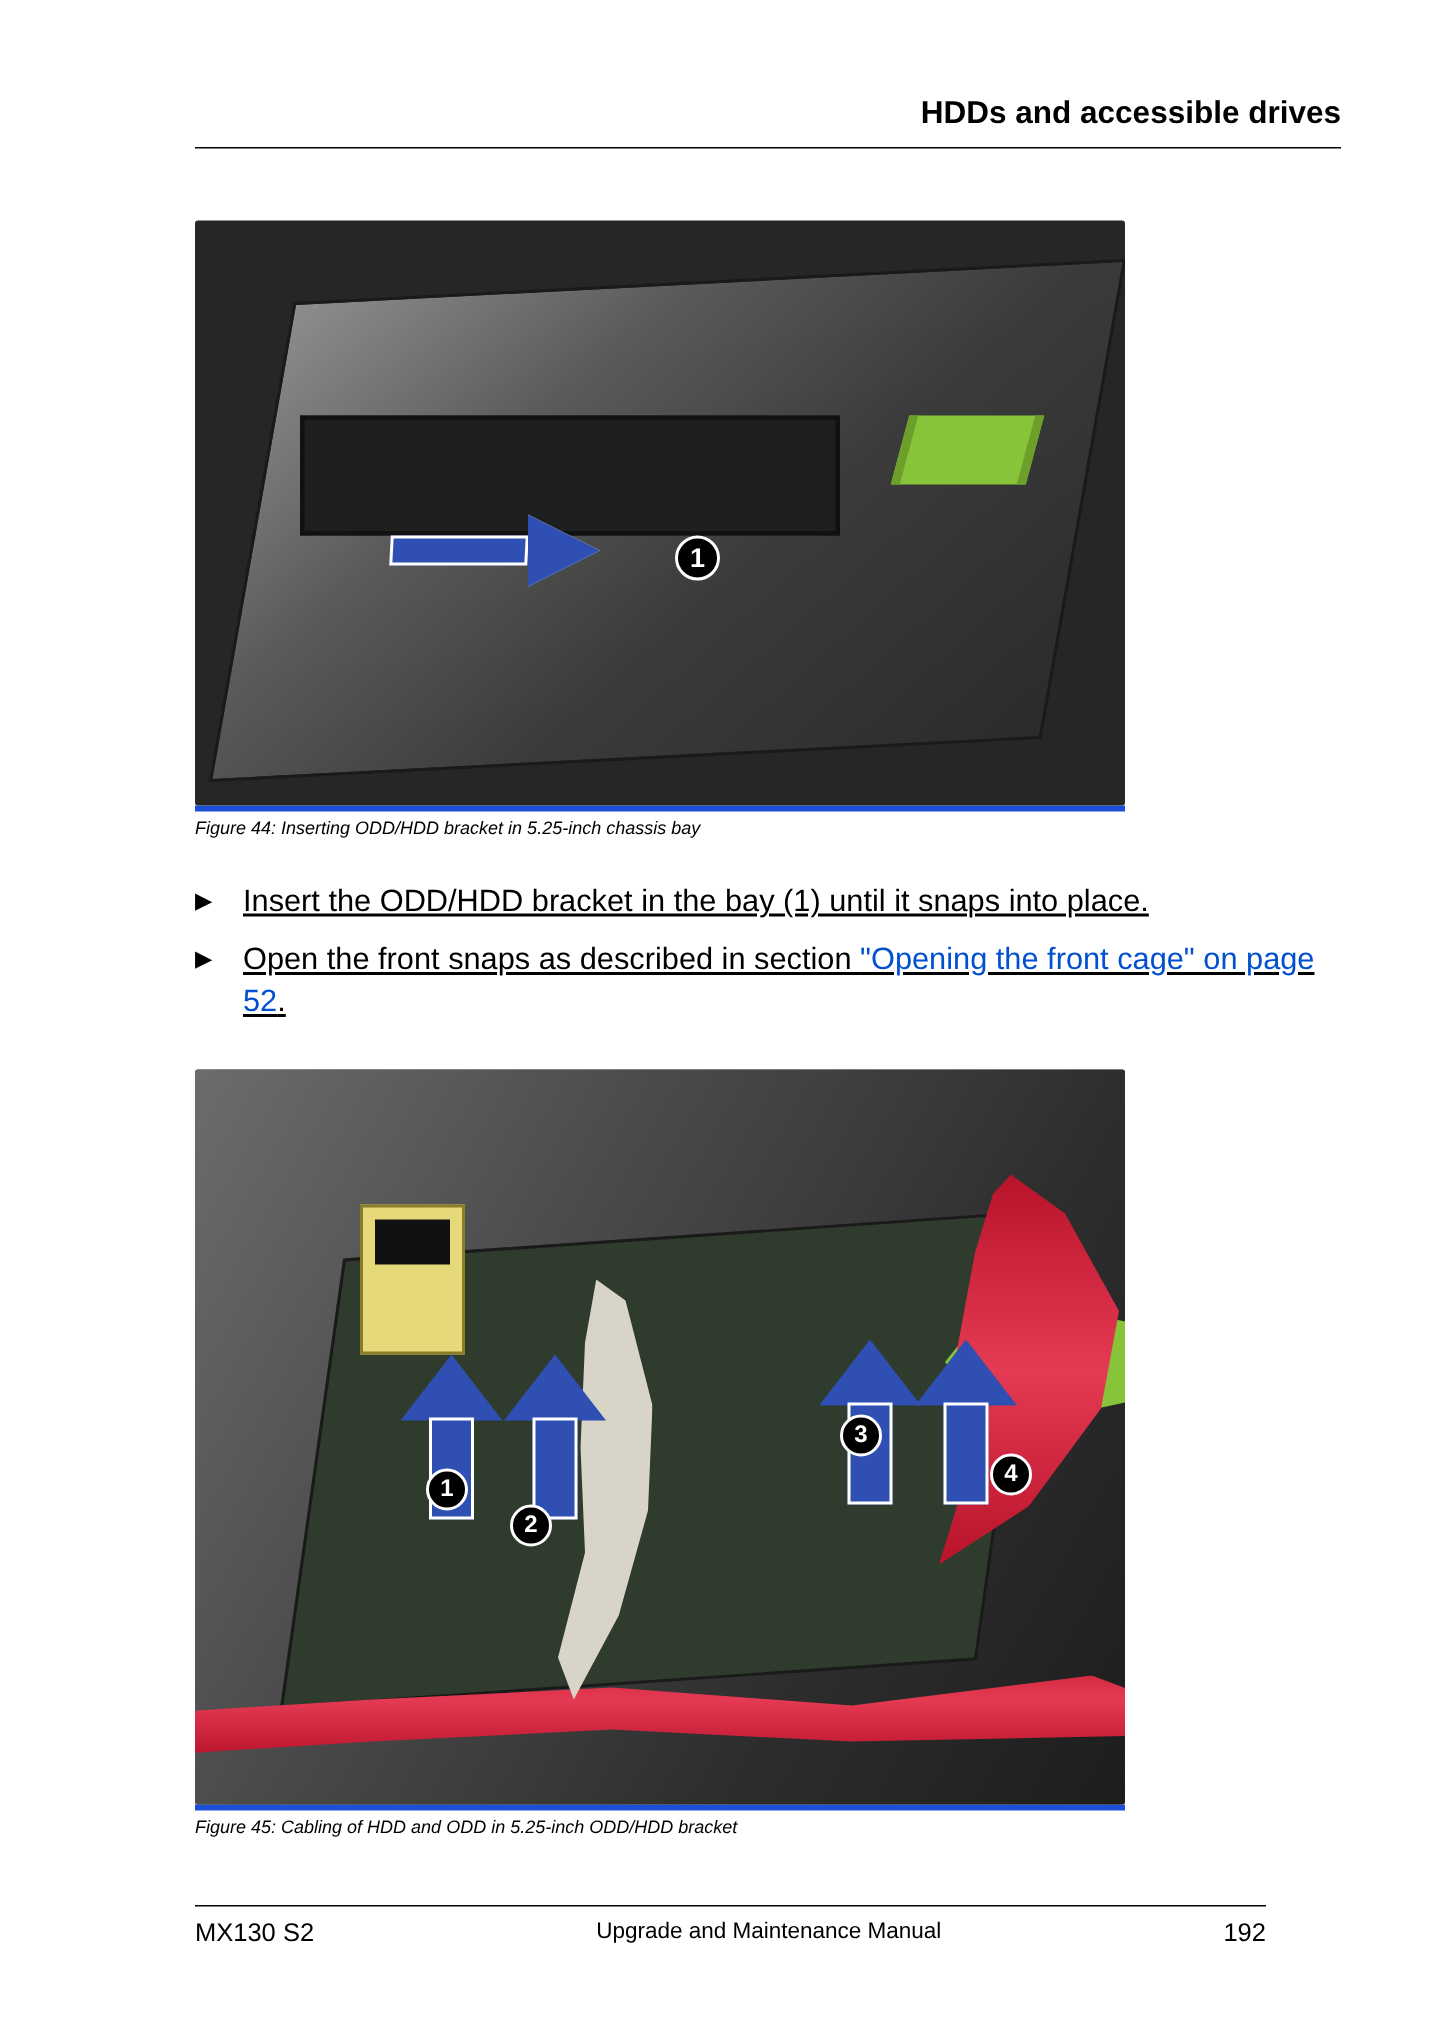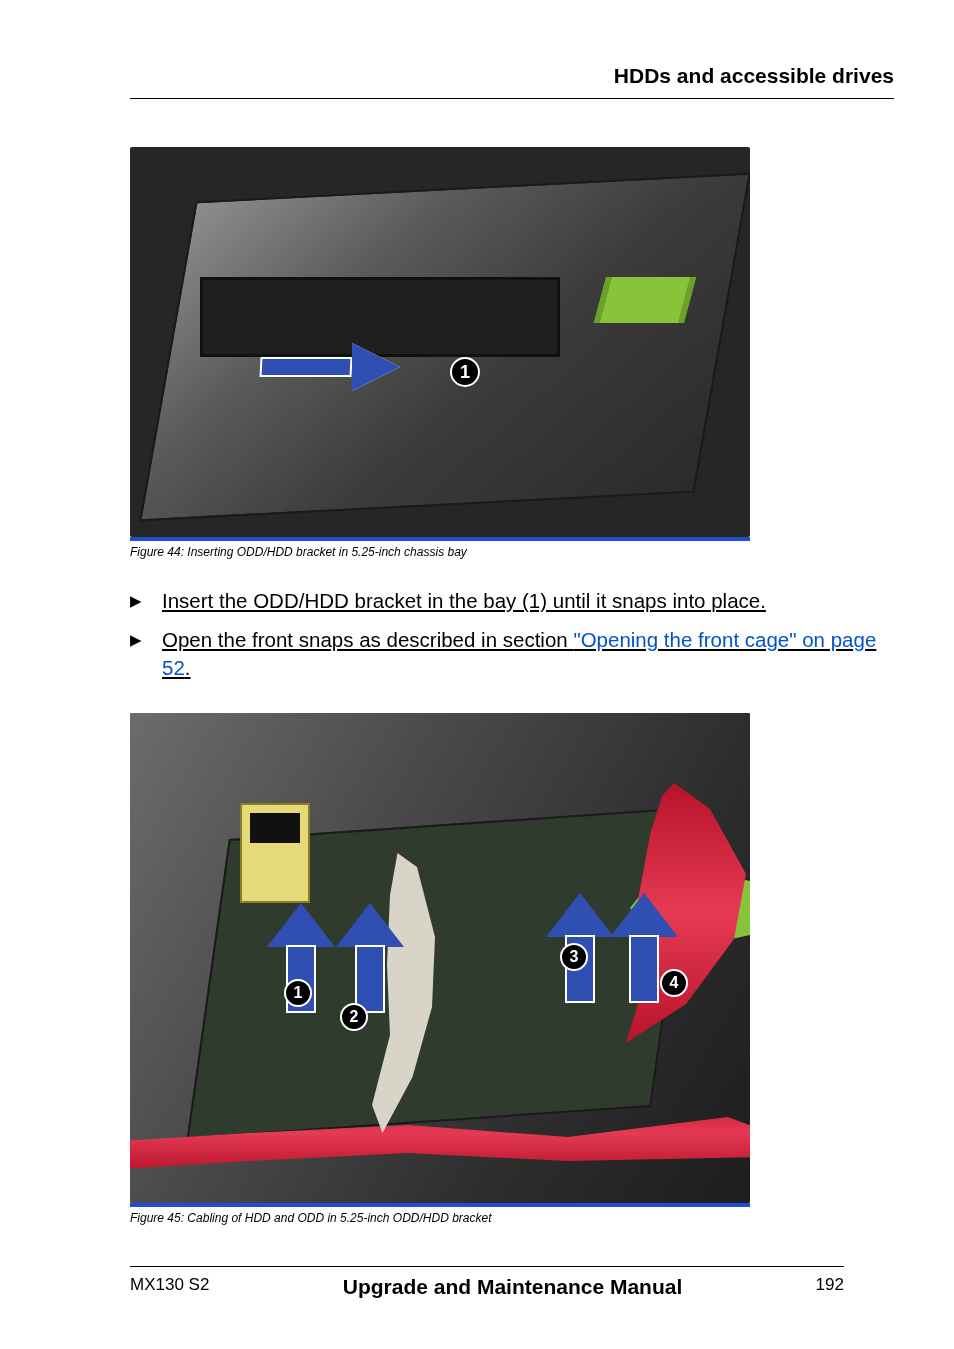--- a/index.html
+++ b/index.html
@@ -241,22 +241,21 @@
     border-top: 1.5px solid #000;
     margin-bottom: 8px;
   }
   .footer-row {
     display: flex;
     justify-content: space-between;
     align-items: flex-start;
     font-size: 17px;
   }
   .footer-center {
-    font-size: 21px;
-    font-weight: bold;
+    font-size: 15px;
   }
 </style>
 </head>
 <body>
 
 <div class="page">
 
   <div class="header-title">HDDs and accessible drives</div>
   <hr class="header-rule">
 

